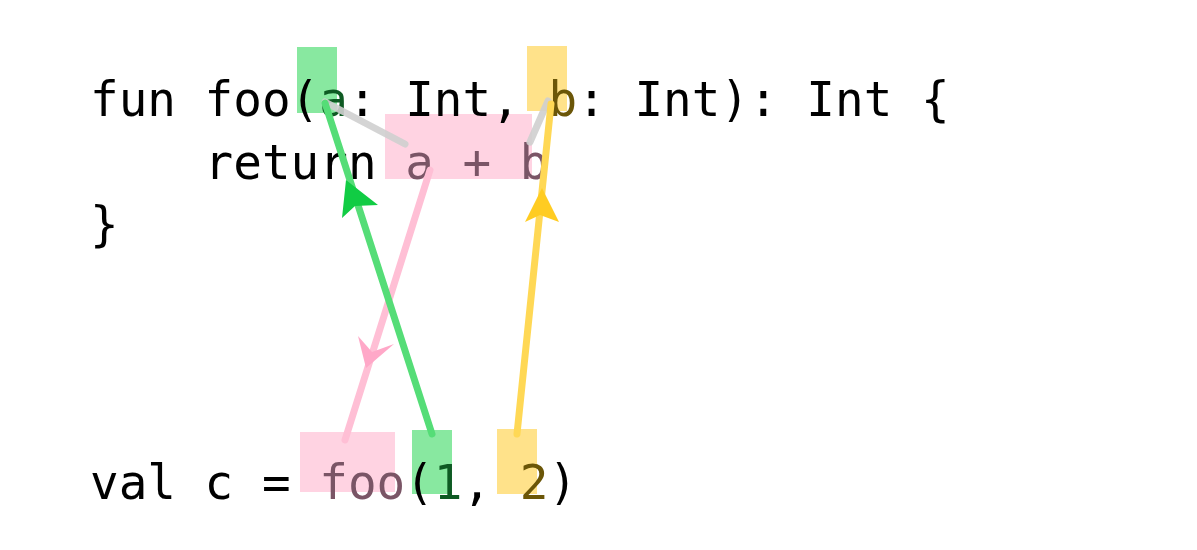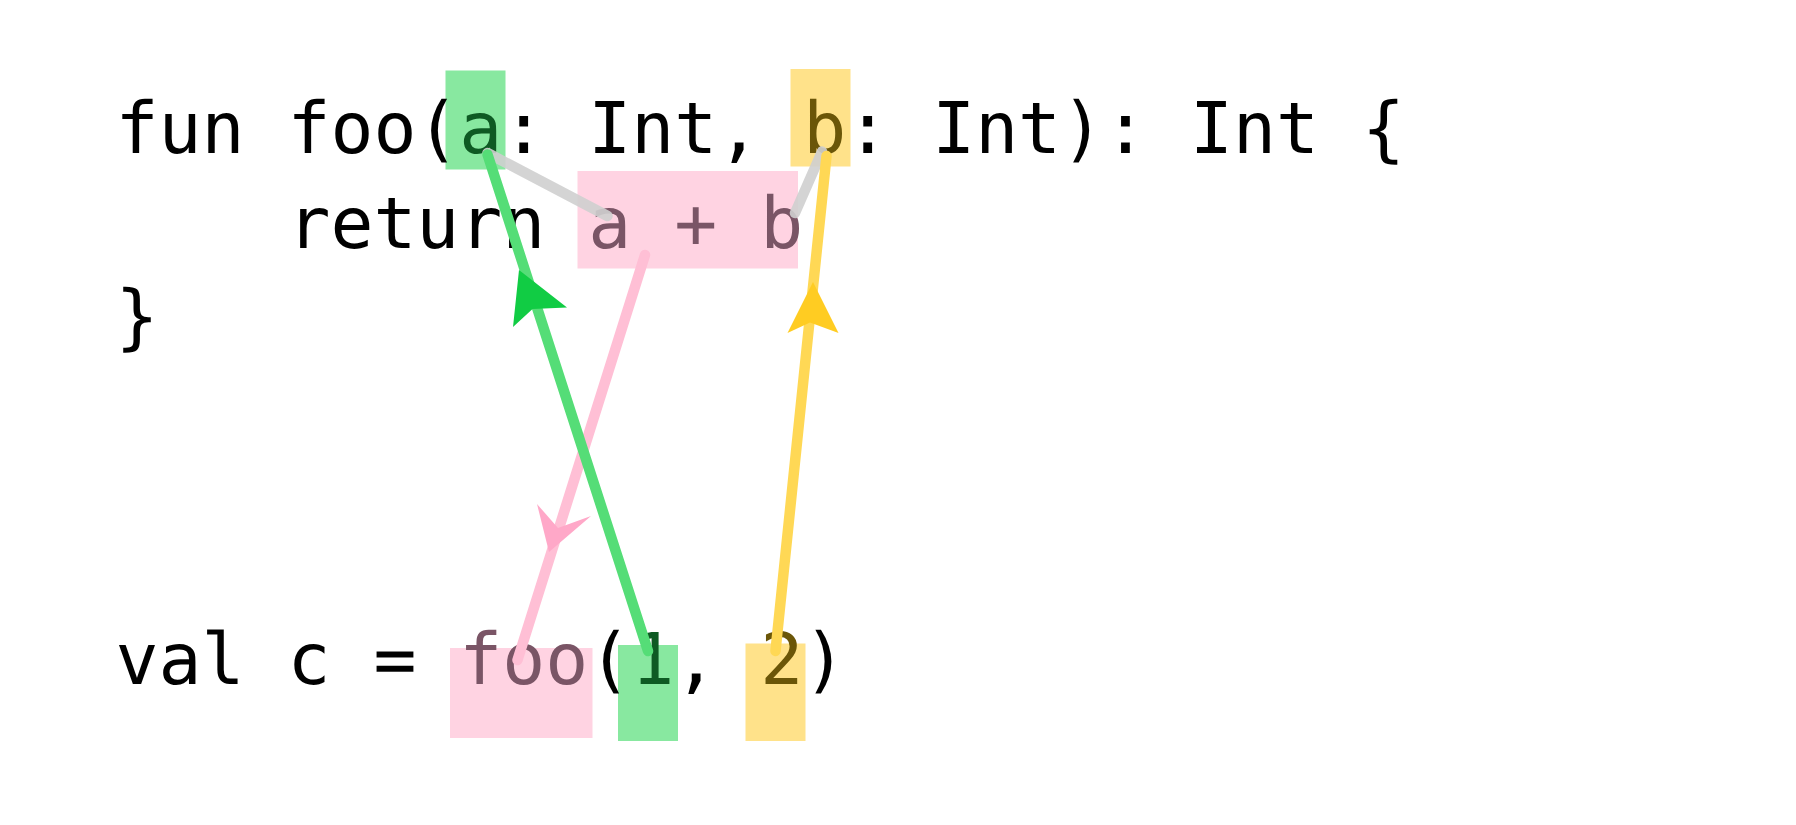--- a/index.html
+++ b/index.html
@@ -1,19 +1,19 @@
 <!DOCTYPE html>
 <html><head>
 <meta charset="utf-8">
 <style>
   html, body { margin: 0; padding: 0; background: #ffffff; }
   body { width: 1197px; height: 550px; position: relative; overflow: hidden; }
   .hl { position: absolute; }
   .code-line {
-    position: absolute; left: 74px; margin: 3px;
+    position: absolute; left: 74px; margin: 16px;
     font-family: "DejaVu Sans Mono", "Liberation Mono", monospace;
     font-size: 47.6px; line-height: 60px; color: #000; white-space: pre;
   }
   .dim { color: #7a5566; }
   .dim-green { color: #0e5a23; }
   .dim-yellow { color: #6b5608; }
   svg.arrows { position: absolute; left: 0; top: 0; }
 </style>
 </head>
 <body>
@@ -24,21 +24,21 @@
 <div class="hl" style="left:300px;top:432px;width:95px;height:60px;background:#ffd3e2;"></div>
 <div class="hl" style="left:412px;top:430px;width:40px;height:64px;background:#88e8a0;"></div>
 <div class="hl" style="left:497px;top:429px;width:40px;height:65px;background:#ffe28a;"></div>
 
 <p class="code-line" style="top:54px;"><span>fun foo(</span><span class="dim-green">a</span><span>: Int, </span><span class="dim-yellow">b</span><span>: Int): Int {</span></p>
 
 <p class="code-line" style="top:117px;"><span>    return </span><span class="dim">a + b</span></p>
 
 <p class="code-line" style="top:179px;"><span>}</span></p>
 
-<p class="code-line" style="top:408px;"><span>val c = </span><span class="dim">foo</span><span>(</span><span class="dim-green">1</span><span>, </span><span class="dim-yellow">2</span><span>)</span></p>
+<p class="code-line" style="top:437px;"><span>val c = </span><span class="dim">foo</span><span>(</span><span class="dim-green">1</span><span>, </span><span class="dim-yellow">2</span><span>)</span></p>
 
 <svg class="arrows" width="1197" height="550" viewBox="0 0 1197 550">
 
   <line x1="325" y1="102" x2="405" y2="144" stroke="#d0d0d0" stroke-width="7" stroke-linecap="round" opacity="0.9"></line>
   <line x1="548" y1="101" x2="530" y2="142" stroke="#d0d0d0" stroke-width="7" stroke-linecap="round" opacity="0.9"></line>
 
   <line x1="430" y1="170" x2="345" y2="440" stroke="#ffbfd5" stroke-width="7" stroke-linecap="round"></line>
   <polygon points="366,368 358,336 372,352 394,344" fill="#ffa8c8"></polygon>
 
   <line x1="432" y1="434" x2="325" y2="103" stroke="#55dd77" stroke-width="7" stroke-linecap="round"></line>

